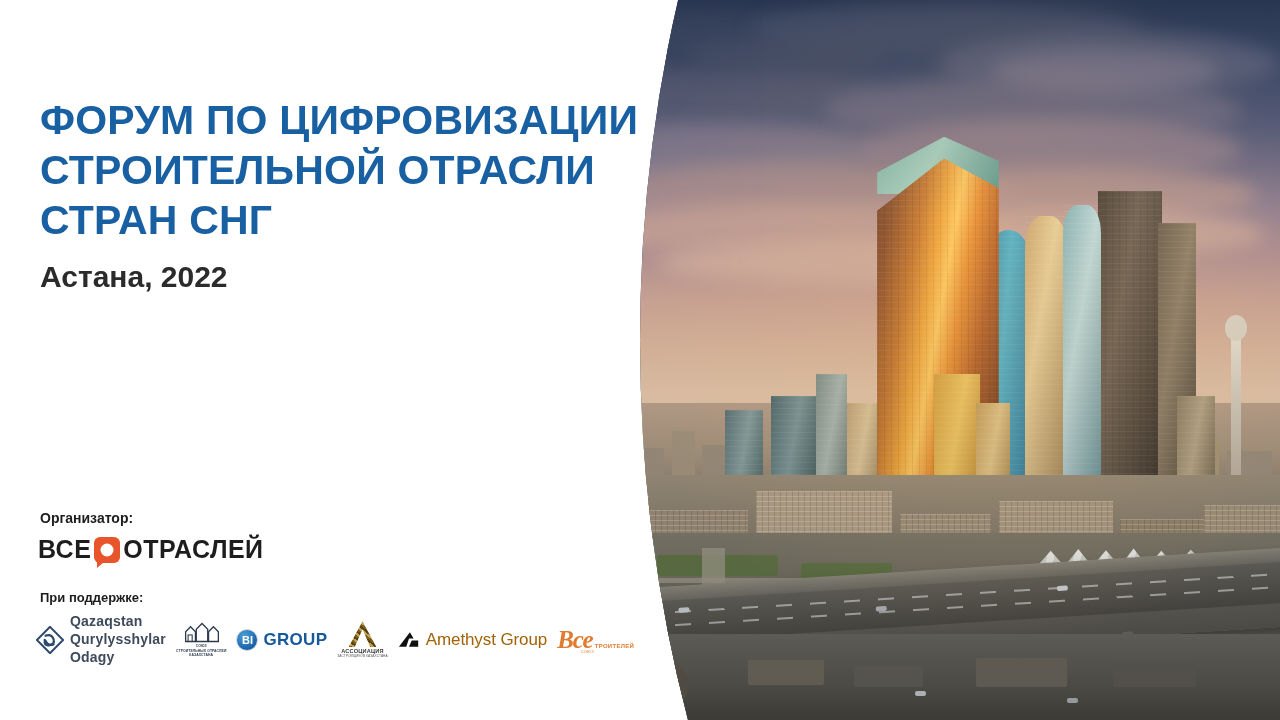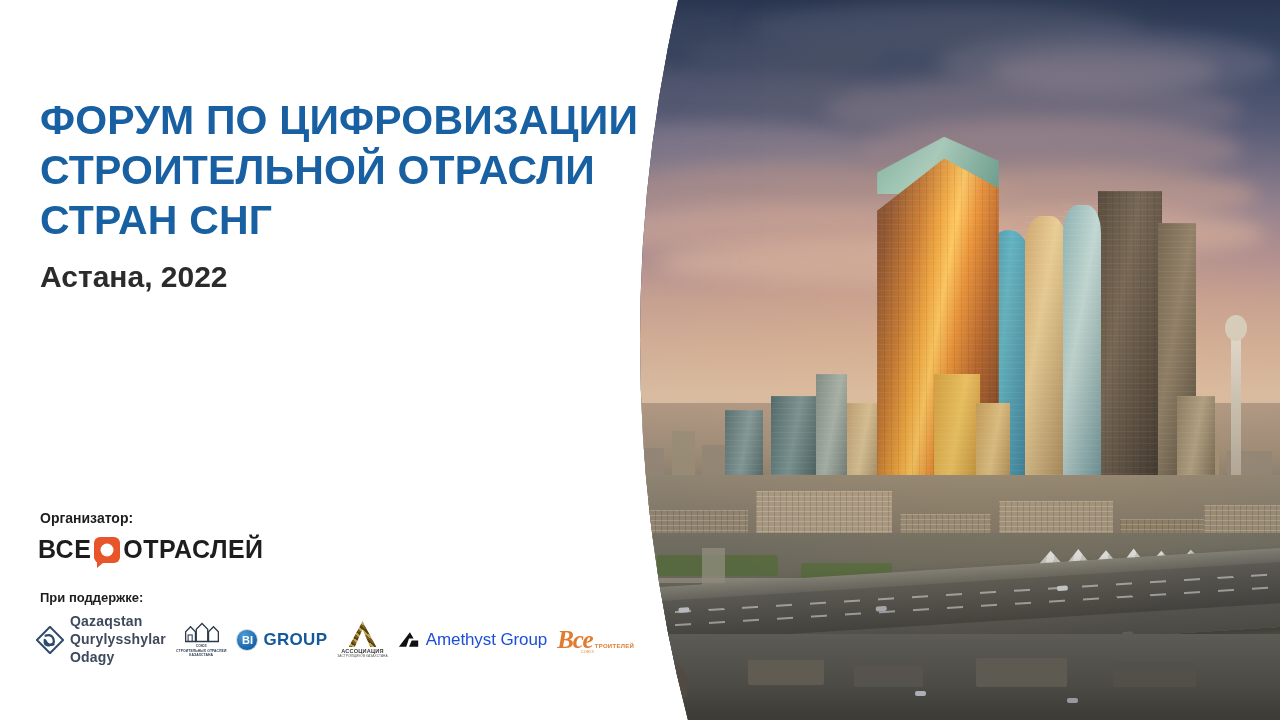--- a/index.html
+++ b/index.html
@@ -324,21 +324,21 @@
       repeating-linear-gradient(38deg, #7a5e22 0 2px, #c7a24e 2px 4px, #54421a 4px 6px);
     clip-path:polygon(50% 0%, 100% 100%, 78% 100%, 50% 30%, 22% 100%, 0% 100%);
   }
   .sp4-t1 { font-size:5.6px; font-weight:bold; color:#3a3a3a; letter-spacing:.2px; margin-top:1px; }
   .sp4-t2 { font-size:3.2px; color:#555; letter-spacing:.1px; }
   
   .am-mark {
     width:22px; height:17px; position:relative;
   }
   .am-word {
-    margin-left:6px; font-size:17px; color:#1d4ed8; letter-spacing:-.1px;
+    margin-left:6px; font-size:17px; color:#a16207; letter-spacing:-.1px;
   }
   
   .sp6 { position:relative; display:flex; align-items:flex-end; }
   .sp6-script {
     font-family:"Liberation Serif", serif;
     font-style:italic; font-weight:bold;
     font-size:25px; color:#e07b2f; letter-spacing:-1px;
   }
   .sp6-sub { margin-left:2px; display:flex; flex-direction:column; }
   .sp6-t1 { font-size:6px; font-weight:bold; color:#e07b2f; letter-spacing:.3px; }

